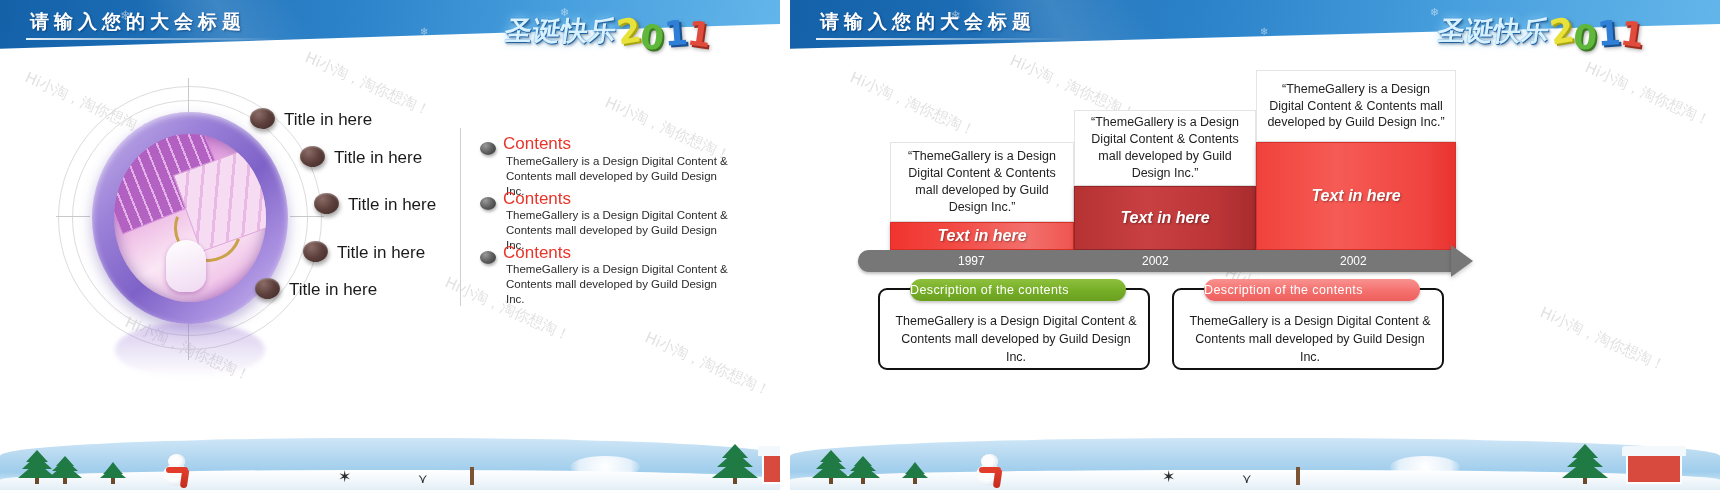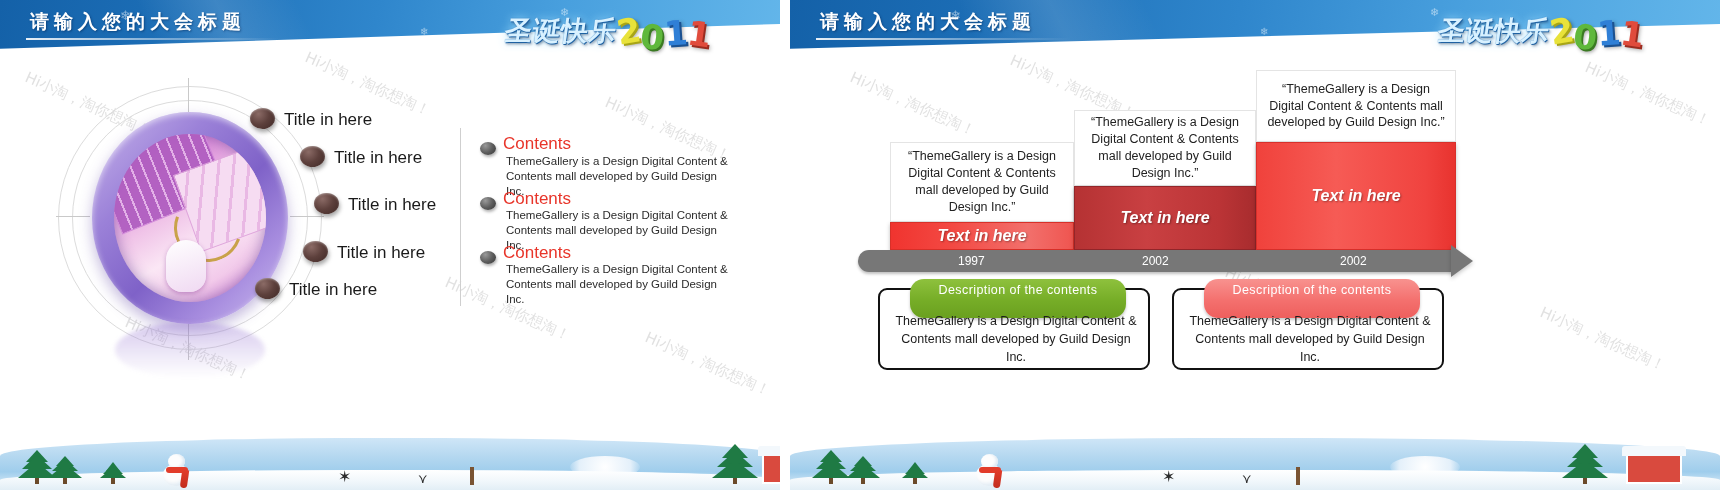--- a/index.html
+++ b/index.html
@@ -130,22 +130,22 @@
   .bar.b3{background:linear-gradient(90deg,#f0423c 0%,#f65b55 40%,#f0433f 85%,#e8332f 100%);
     border:1px solid #d8302b;box-shadow:0 2px 4px rgba(0,0,0,.25);}
   .axis{position:absolute;height:22px;background:#777777;border-radius:11px 0 0 11px;
     box-shadow:0 2px 3px rgba(0,0,0,.25);}
   .axis-head{position:absolute;width:0;height:0;
     border-top:16px solid transparent;border-bottom:16px solid transparent;border-left:22px solid #777777;
     filter:drop-shadow(0 2px 2px rgba(0,0,0,.22));}
   .yr-lab{position:absolute;color:#fff;font-size:12px;font-family:"Liberation Sans",sans-serif;}
 
   .descbox{position:absolute;border:2px solid #111;border-radius:9px;background:#fff;box-sizing:border-box;}
-  .pill{position:absolute;border-radius:14px;color:#fff;font-size:12.5px;text-align:center;
-    line-height:23px;height:39px;letter-spacing:.4px;font-family:"Liberation Sans",sans-serif;
+  .pill{position:absolute;border-radius:14px;color:#fff;font-size:12.5px;text-align:left;
+    line-height:23px;height:22px;letter-spacing:.4px;font-family:"Liberation Sans",sans-serif;
     box-shadow:0 2px 3px rgba(0,0,0,.22);}
   .pill.green{background:linear-gradient(180deg,#8ec13d 0%,#76ad27 55%,#6aa01f 100%);}
   .pill.pink{background:linear-gradient(180deg,#f8928f 0%,#f4706e 55%,#ee5f5d 100%);}
   .desctext{position:absolute;text-align:center;font-size:12.5px;color:#1c1c1c;line-height:1.45;
     font-family:"Liberation Sans",sans-serif;}
 </style>
 </head>
 <body>
 
 <div class="stage">

